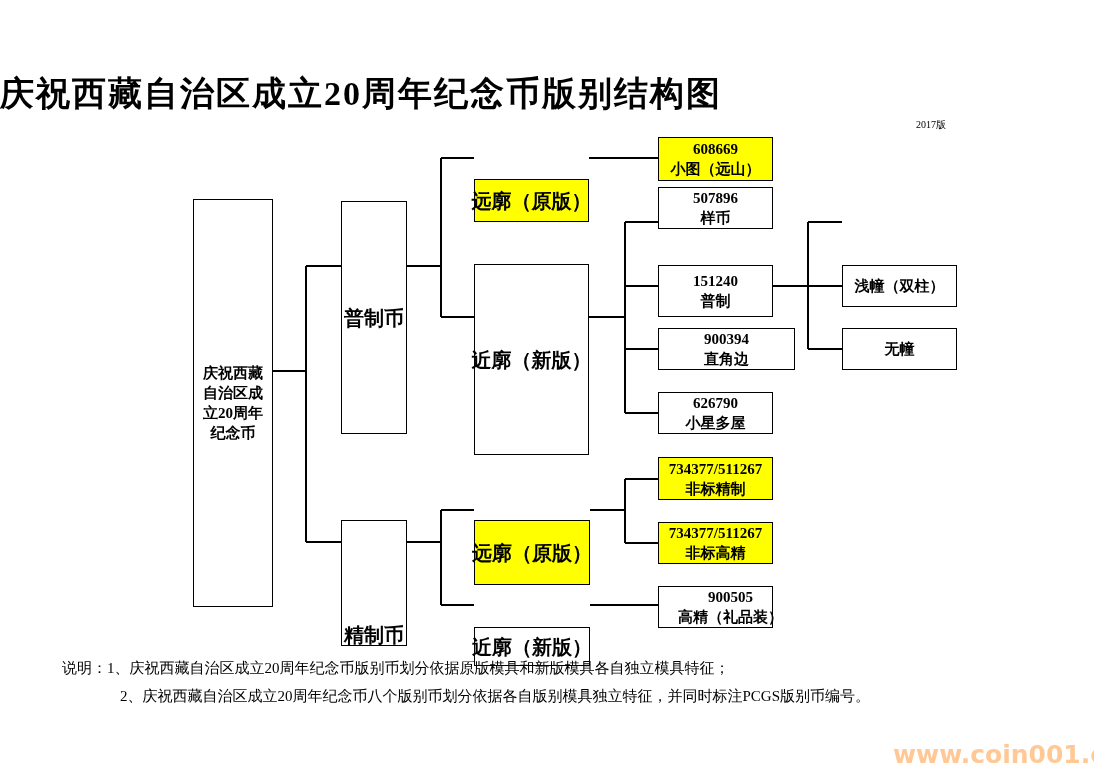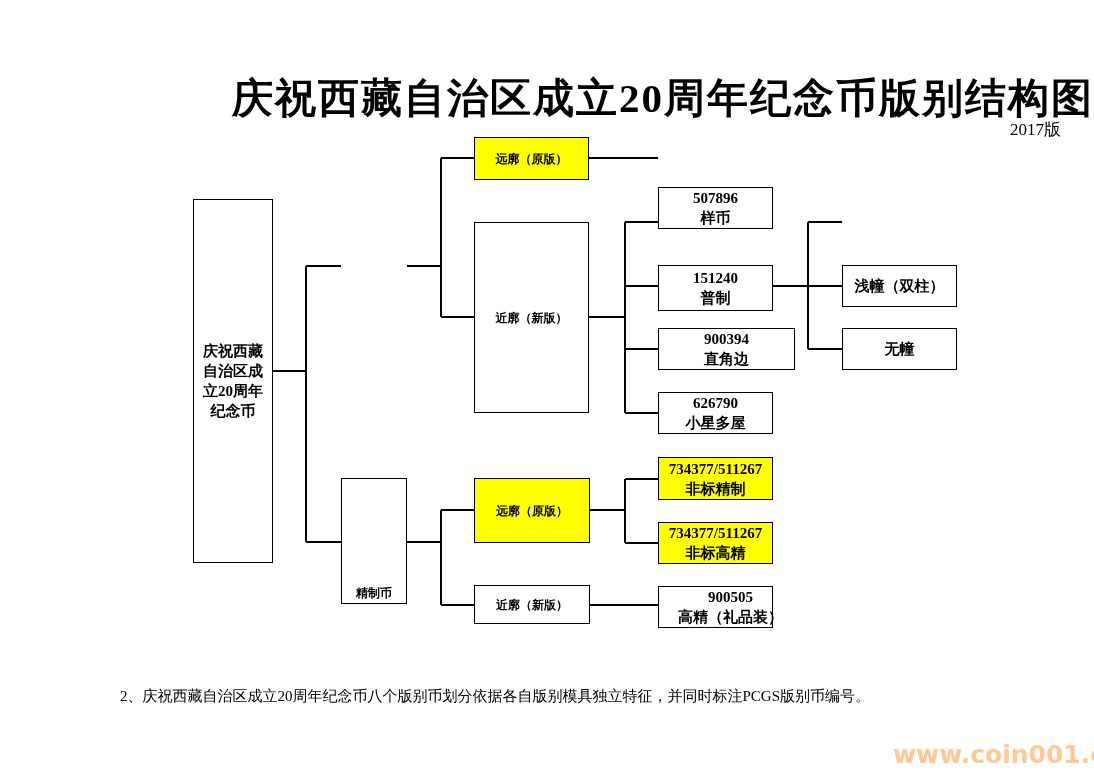--- a/index.html
+++ b/index.html
@@ -27,31 +27,31 @@
     stroke: var(--line-color, #000);
     stroke-width: 1.5;
     fill: none;
     shape-rendering: crispEdges;
   }
   .diagram-title {
     position: absolute;
     left: 0;
     top: 71px;
     width: 100%;
-    text-align: right;
-    font-size: 41px;
+    text-align: left;
+    font-size: 34px;
     font-weight: bold;
     letter-spacing: 2px;
     white-space: nowrap;
   }
   .edition {
     position: absolute;
-    left: 1010px;
+    left: 916px;
     top: 118px;
-    font-size: 17px;
+    font-size: 10px;
     white-space: nowrap;
   }
   .node {
     position: absolute;
     box-sizing: border-box;
     border: 1.6px solid var(--line-color, #000);
     background: #ffffff;
     display: flex;
     flex-direction: column;
     align-items: center;
@@ -59,21 +59,22 @@
     text-align: center;
     font-weight: bold;
     font-size: 15px;
     line-height: 20px;
     white-space: nowrap;
   }
   .node.hl {
     background: var(--hl-color, #ffff00);
   }
   .node.lv1 {
-    font-size: 12px;
+    font-size: 20px;
+    margin-top: 42px;
   }
   .note-line {
     position: absolute;
     font-size: 15px;
     white-space: nowrap;
   }
   .watermark {
     position: absolute;
     left: 893px;
     top: 740px;
@@ -118,43 +119,50 @@
       M590 510 H625
       M625 479 V543
       M625 479 H658
       M625 543 H658
       M590 605 H658"></path>
   </svg>
 
   <div class="diagram-title">庆祝西藏自治区成立20周年纪念币版别结构图</div>
   <div class="edition">2017版</div>
 
-  <div class="node" style="left:193px; top:199px; width:80px; height:364px;">
+  <div class="node" style="left:193px; top:199px; width:80px; height:408px;">
     <span>庆祝西藏</span>
     <span>自治区成</span>
     <span>立20周年</span>
     <span>纪念币</span>
   </div>
 
+  <div class="node lv1" style="left:341px; top:159px; width:66px; height:233px;">
+    <span>普制币</span>
+  </div>
   <div class="node lv1" style="left:341px; top:478px; width:66px; height:126px;justify-content:flex-end;">
     <span>精制币</span>
   </div>
 
   <div class="node lv1 hl" style="left:474px; top:137px; width:115px; height:43px;">
     <span>远廓（原版）</span>
   </div>
   <div class="node lv1" style="left:474px; top:222px; width:115px; height:191px;">
     <span>近廓（新版）</span>
   </div>
 
+  <div class="node hl" style="left:658px; top:137px; width:115px; height:44px;">
+    <span>608669</span>
+    <span>小图（远山）</span>
+  </div>
   <div class="node" style="left:658px; top:187px; width:115px; height:42px;">
     <span>507896</span>
     <span>样币</span>
   </div>
-  <div class="node" style="left:658px; top:265px; width:115px; height:46px;">
+  <div class="node" style="left:658px; top:265px; width:115px; height:52px;">
     <span>151240</span>
     <span>普制</span>
   </div>
   <div class="node" style="left:658px; top:328px; width:137px; height:42px;">
     <span>900394</span>
     <span>直角边</span>
   </div>
   <div class="node" style="left:658px; top:392px; width:115px; height:42px;justify-content:space-between;">
     <span>626790</span>
     <span>小星多屋</span>
@@ -180,17 +188,18 @@
   </div>
   <div class="node hl" style="left:658px; top:522px; width:115px; height:42px;">
     <span>734377/511267</span>
     <span>非标高精</span>
   </div>
   <div class="node" style="left:658px; top:586px; width:115px; height:42px;padding-left:30px;">
     <span>900505</span>
     <span>高精（礼品装）</span>
   </div>
 
+  <div class="note-line" style="left:62px; top:659px;">说明：1、庆祝西藏自治区成立20周年纪念币版别币划分依据原版模具和新版模具各自独立模具特征；</div>
   <div class="note-line" style="left:108px; top:687px;margin-left:12px;">2、庆祝西藏自治区成立20周年纪念币八个版别币划分依据各自版别模具独立特征，并同时标注PCGS版别币编号。</div>
 
   <div class="watermark">www.coin001.com</div>
 
 </div>
 
 </body></html>

